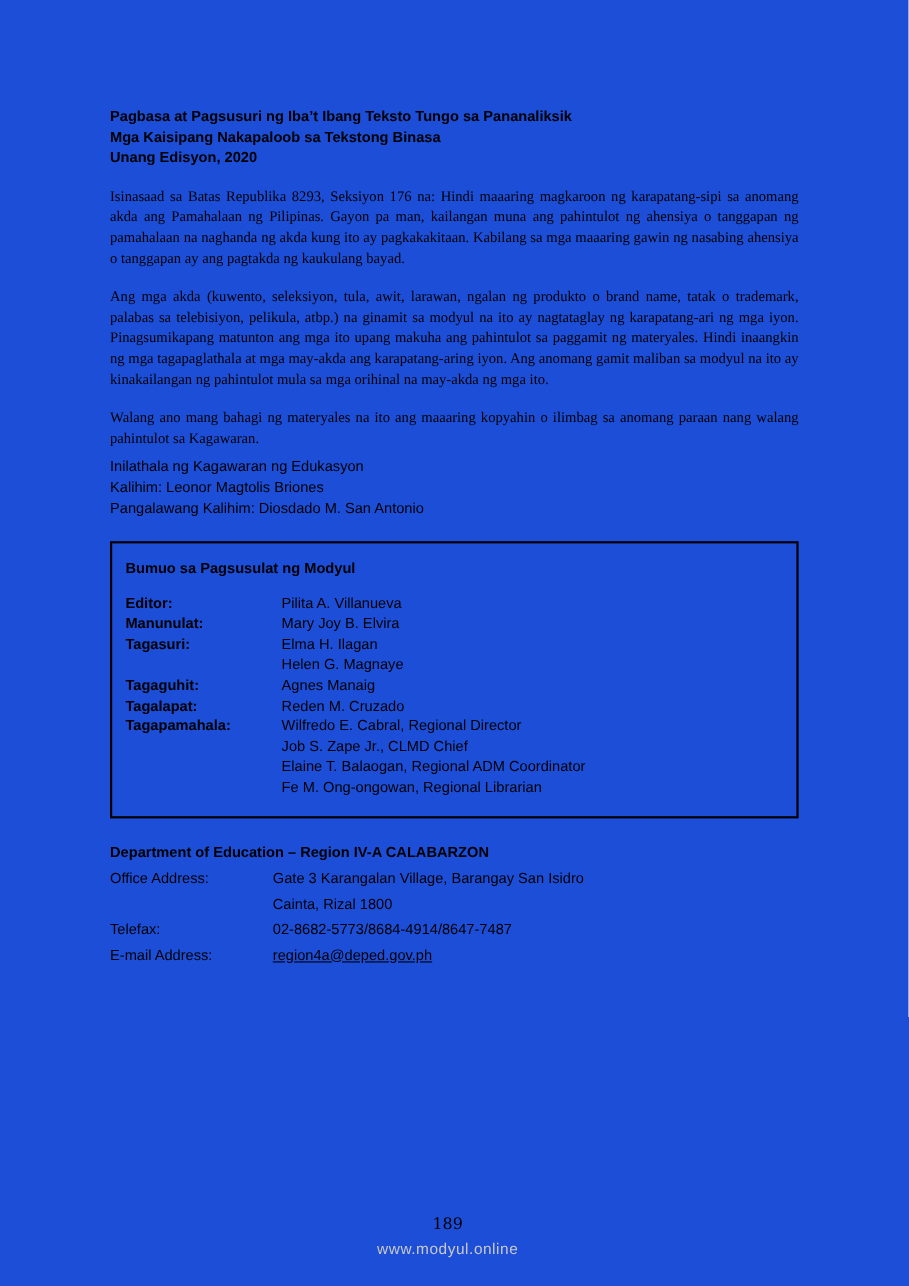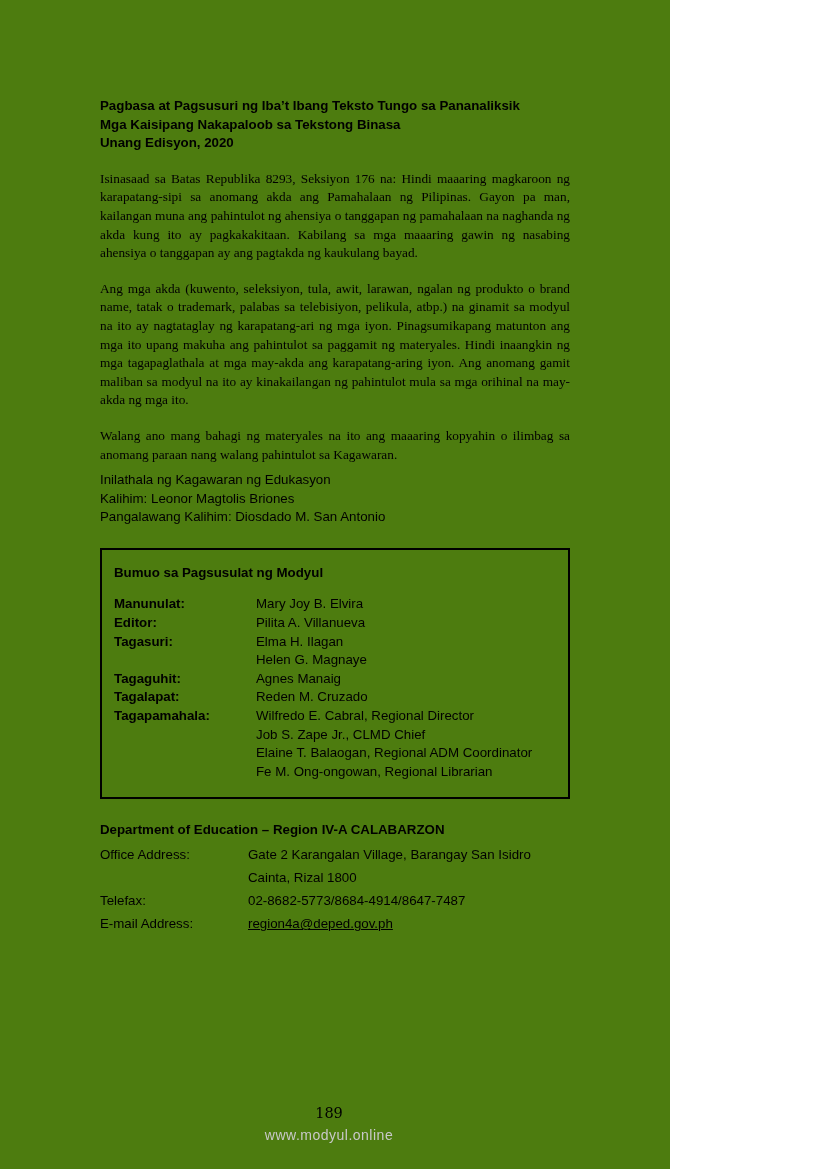--- a/index.html
+++ b/index.html
@@ -1,20 +1,20 @@
 <!DOCTYPE html>
 <html><head>
 <meta charset="utf-8">
 <style>
   * { margin: 0; padding: 0; box-sizing: border-box; }
   html, body { background: #ffffff; }
   .page {
-    width: 670px;
+    width: 826px;
     height: 1169px;
-    background: #4d7c0f;
+    background: #1d4ed8;
     position: relative;
     font-family: "Liberation Sans", sans-serif;
     font-size: 13.3px;
     line-height: 18.6px;
     color: #000000;
     overflow: hidden;
   }
   .content {
     padding: 97px 100px 0 100px;
   }
@@ -113,26 +113,26 @@
     <div class="publisher">
       <p>Inilathala ng Kagawaran ng Edukasyon</p>
       <p>Kalihim: Leonor Magtolis Briones</p>
       <p>Pangalawang Kalihim: Diosdado M. San Antonio</p>
     </div>
 
     <div class="credits-box">
       <p class="box-title">Bumuo sa Pagsusulat ng Modyul</p>
 
       <div class="credit-row">
+        <span class="credit-label">Editor:</span>
+        <span class="credit-value">Pilita A. Villanueva</span>
+      </div>
+      <div class="credit-row">
         <span class="credit-label">Manunulat:</span>
         <span class="credit-value">Mary Joy B. Elvira</span>
-      </div>
-      <div class="credit-row">
-        <span class="credit-label">Editor:</span>
-        <span class="credit-value">Pilita A. Villanueva</span>
       </div>
       <div class="credit-row">
         <span class="credit-label">Tagasuri:</span>
         <span class="credit-value">Elma H. Ilagan</span>
       </div>
       <div class="credit-row">
         <span class="credit-label"></span>
         <span class="credit-value">Helen G. Magnaye</span>
       </div>
       <div class="credit-row">
@@ -159,21 +159,21 @@
         <span class="credit-label"></span>
         <span class="credit-value">Fe M. Ong-ongowan, Regional Librarian</span>
       </div>
     </div>
 
     <p class="contact-heading">Department of Education – Region IV-A CALABARZON</p>
 
     <div class="contact-rows">
       <div class="contact-row">
         <span class="contact-label">Office Address:</span>
-        <span class="contact-value">Gate 2 Karangalan Village, Barangay San Isidro</span>
+        <span class="contact-value">Gate 3 Karangalan Village, Barangay San Isidro</span>
       </div>
       <div class="contact-row">
         <span class="contact-label"></span>
         <span class="contact-value">Cainta, Rizal 1800</span>
       </div>
       <div class="contact-row">
         <span class="contact-label">Telefax:</span>
         <span class="contact-value">02-8682-5773/8684-4914/8647-7487</span>
       </div>
       <div class="contact-row">

